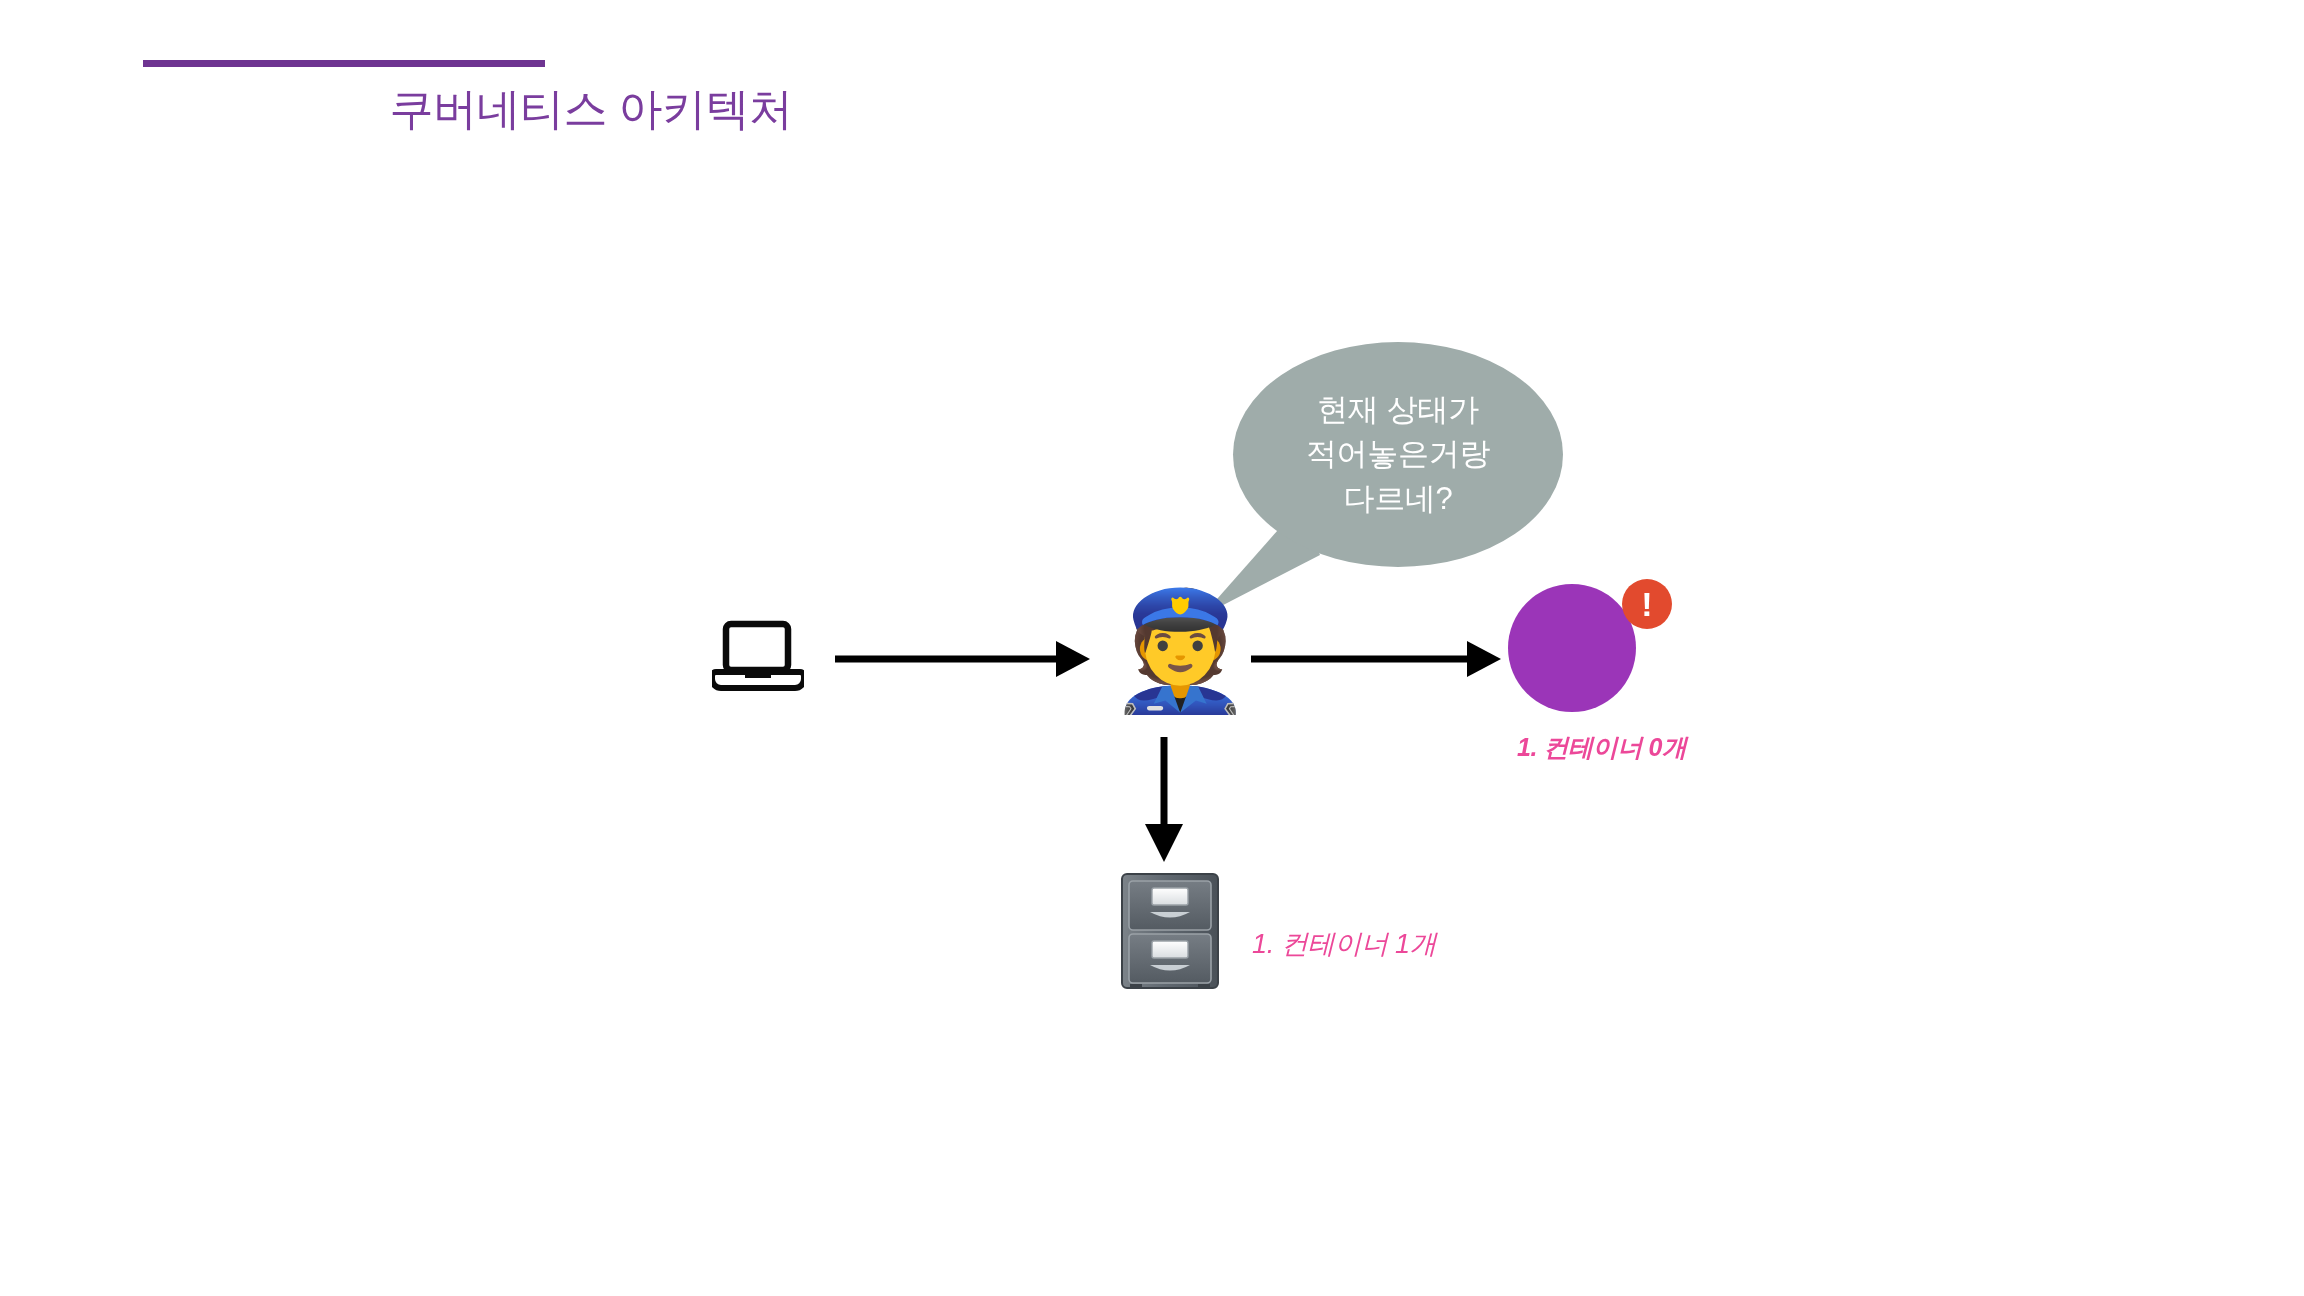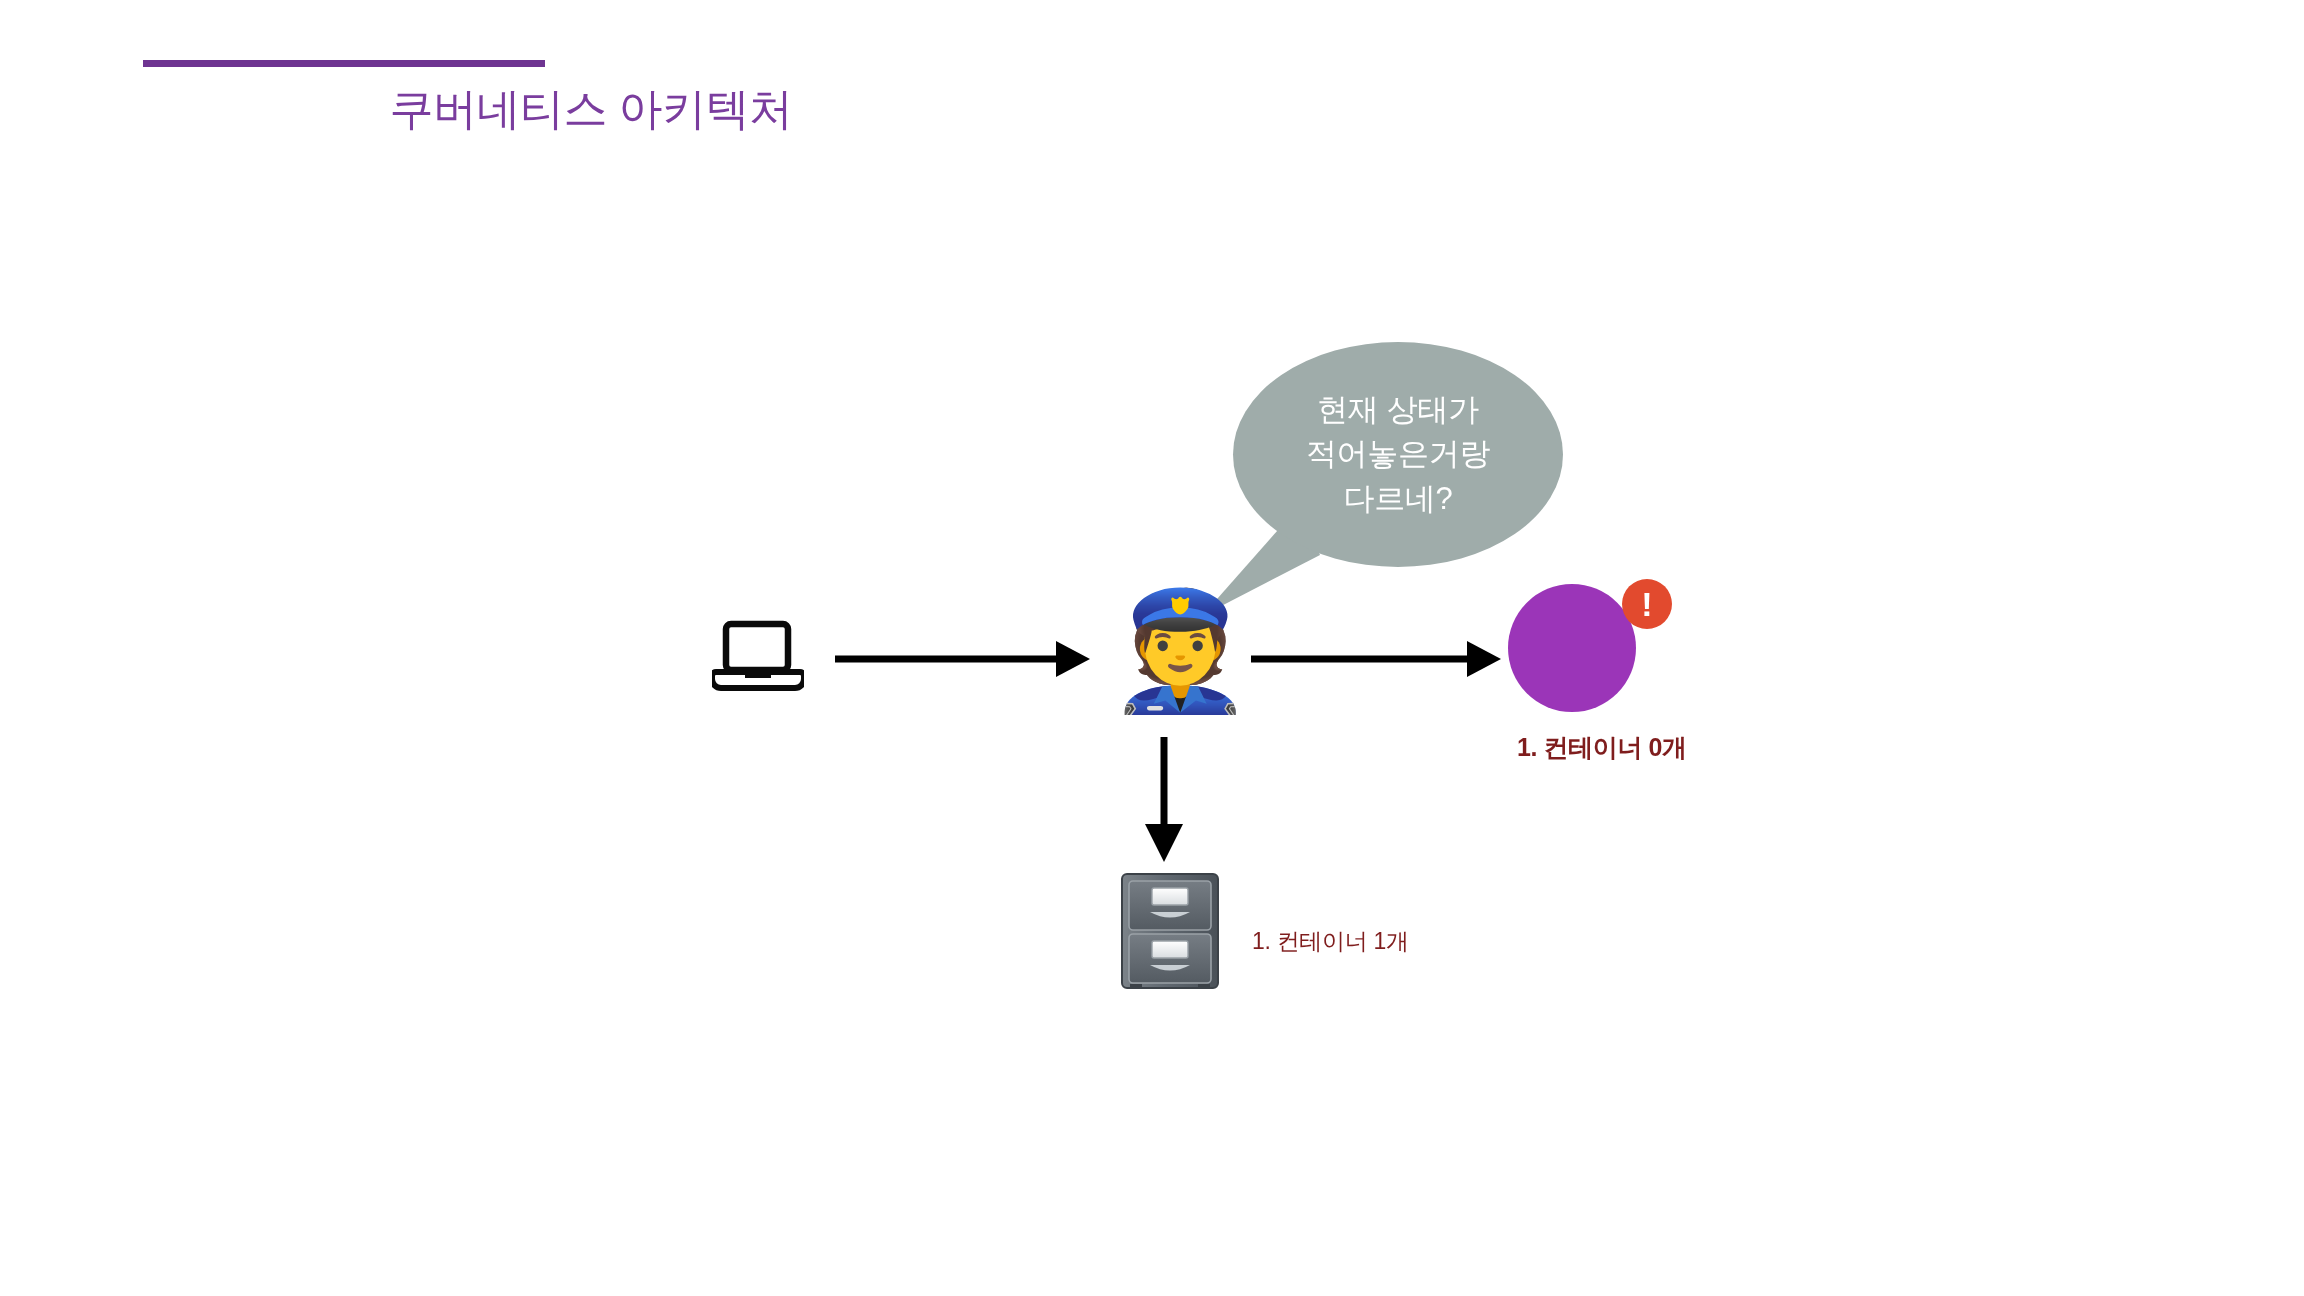--- a/index.html
+++ b/index.html
@@ -140,34 +140,35 @@
     line-height: 1.42;
     text-align: center;
     letter-spacing: -0.3px;
     white-space: pre-line;
     font-weight: 400;
   }
 
   
   .node-label {
     position: absolute;
-    color: #7f1d1d;
+    color: #ec4899;
     white-space: nowrap;
+    font-style: italic;
   }
   #pod-label {
     left: 1517px;
     top: 731px;
     font-size: 25px;
     font-weight: 700;
     letter-spacing: -0.4px;
   }
   #cabinet-label {
     left: 1252px;
     top: 926px;
-    font-size: 23px;
+    font-size: 27px;
     font-weight: 400;
     letter-spacing: -0.3px;
   }
 </style>
 </head>
 <body>
 
 <div id="title-rule"></div>
 <div id="page-title">쿠버네티스 아키텍처</div>
 

